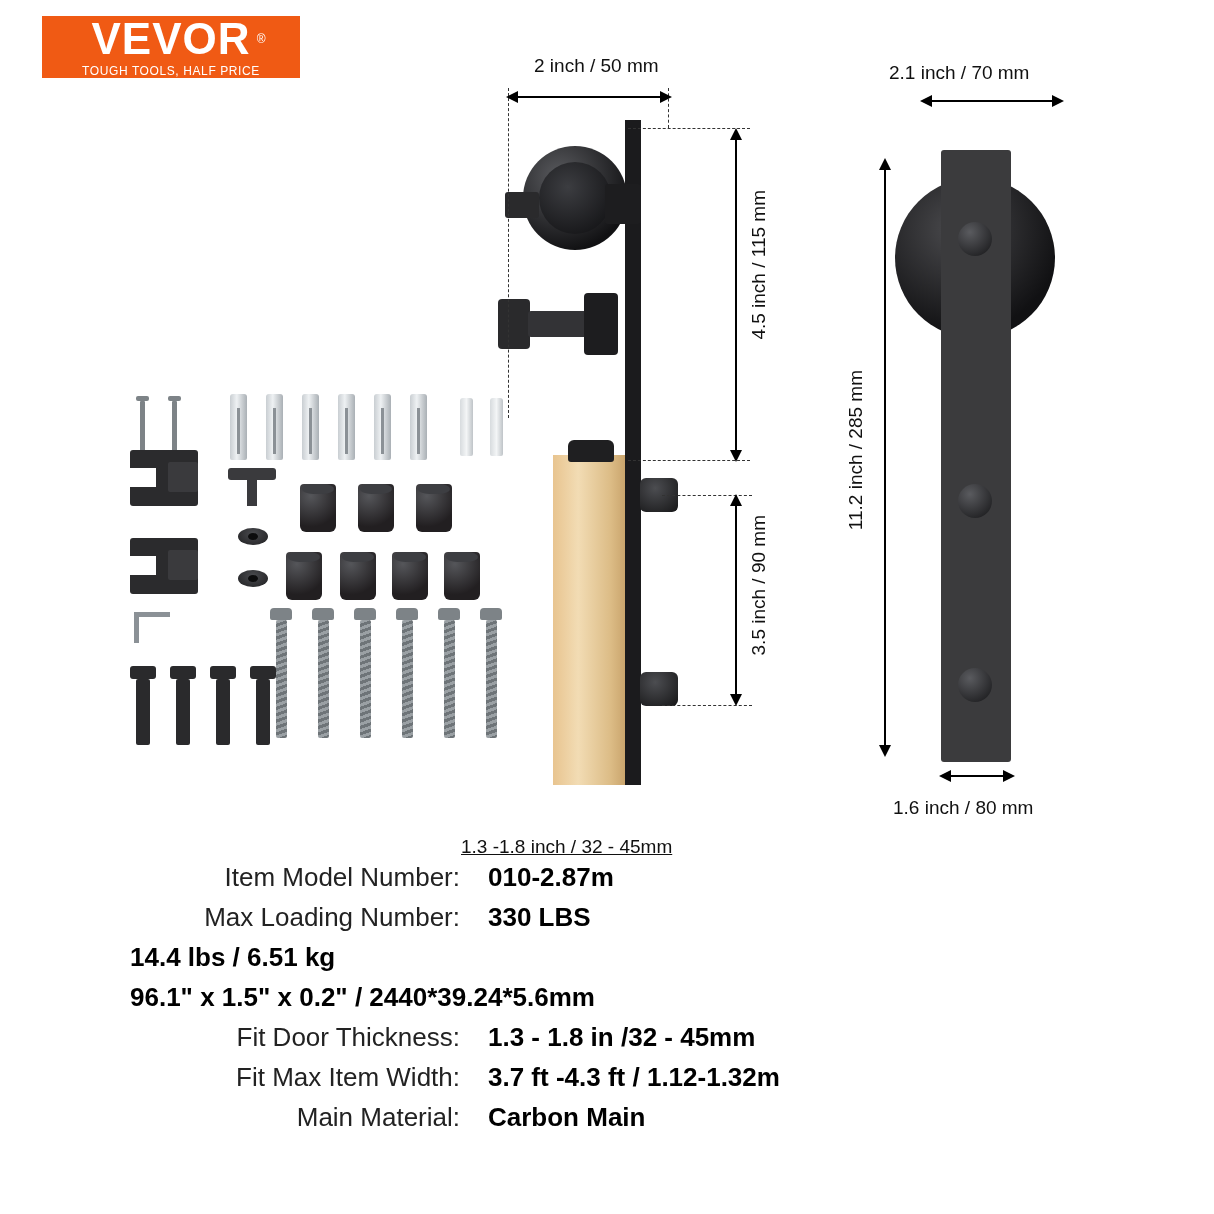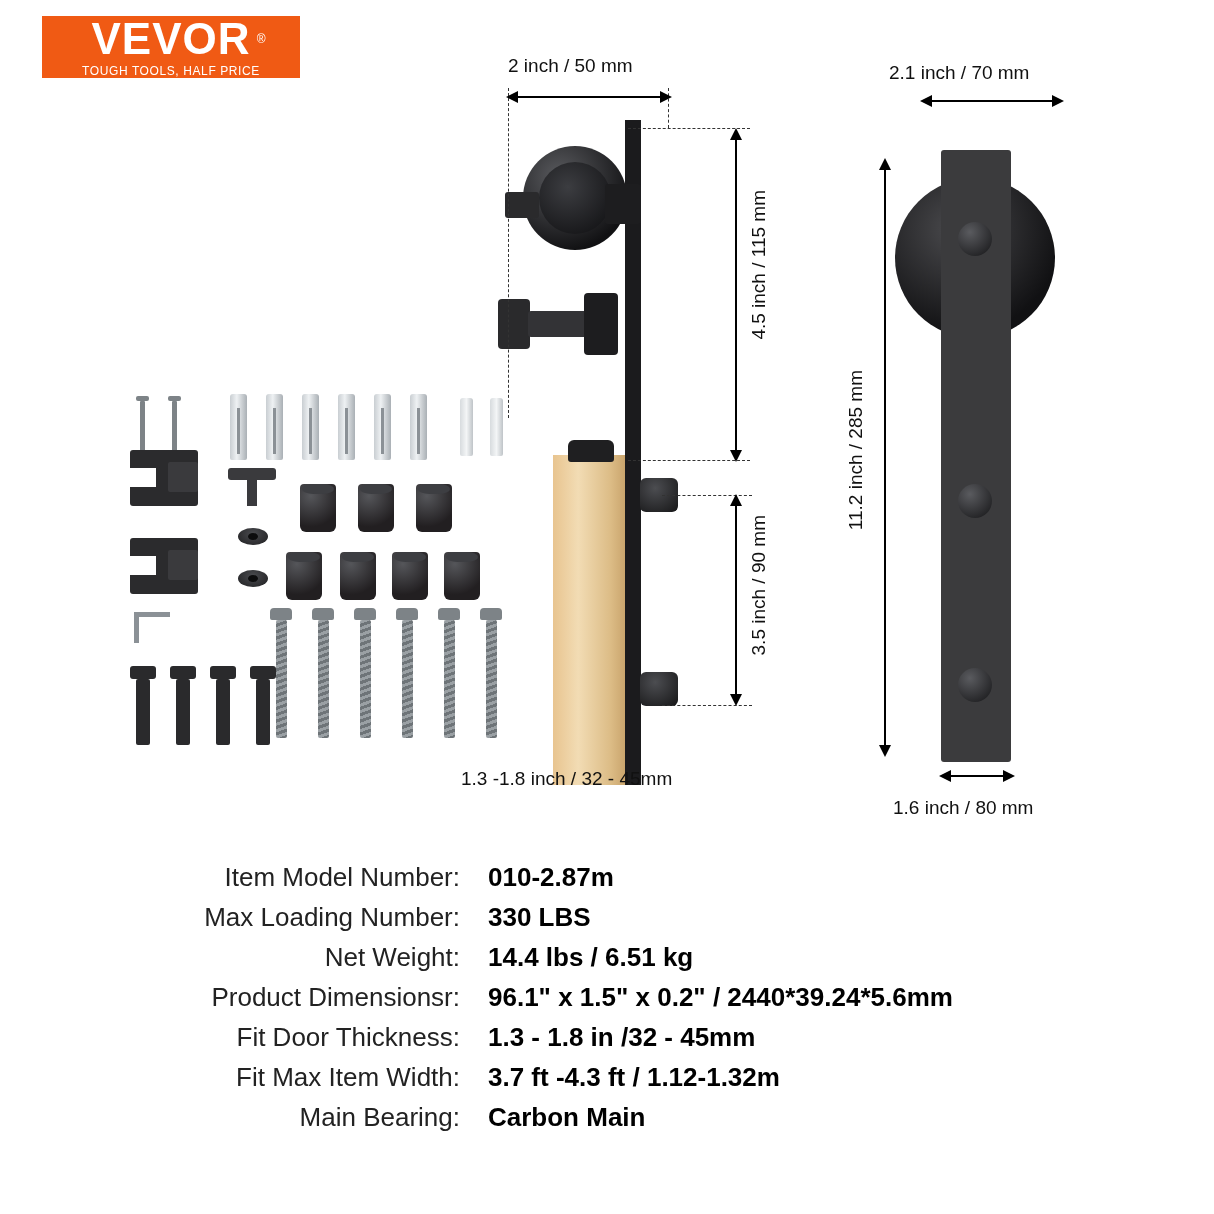--- a/index.html
+++ b/index.html
@@ -227,21 +227,21 @@
   <div class="abs" style="left:0;top:14px;width:32px;height:50px;background:#2a2a2c;border-radius:4px;"></div>
   <div class="abs" style="left:30px;top:26px;width:62px;height:26px;background:#333336;border-radius:3px;"></div>
   <div class="abs" style="left:86px;top:8px;width:34px;height:62px;background:#1d1d1f;border-radius:4px;"></div>
 </div>
 
 <div class="abs" style="left:568px;top:440px;width:46px;height:22px;background:#1f1f21;border-radius:6px 6px 3px 3px;"></div>
 
 <div class="abs nutL" style="left:640px;top:478px;"></div>
 <div class="abs nutL" style="left:640px;top:672px;"></div>
 
-<div class="abs dimtxt" style="left:508px;top:55px;">2 inch / 50 mm</div>
+<div class="abs dimtxt" style="left:534px;top:55px;">2 inch / 50 mm</div>
 <div class="abs dashed-v" style="left:508px;top:88px;height:330px;"></div>
 <div class="abs dashed-v" style="left:668px;top:88px;height:40px;"></div>
 <div class="abs line-h" style="left:508px;top:96px;width:162px;">
   <div class="arrL" style="left:-2px;top:-5px;"></div>
     <div class="arrR" style="right:-2px;top:-5px;"></div>
 </div>
 
 <div class="abs dashed-h" style="left:628px;top:128px;width:122px;"></div>
 <div class="abs dashed-h" style="left:628px;top:460px;width:122px;"></div>
 <div class="abs line-v" style="left:735px;top:130px;height:330px;">
@@ -251,21 +251,21 @@
 <div class="abs dimtxt vert" style="left:748px;top:190px;">4.5 inch / 115 mm</div>
 
 <div class="abs dashed-h" style="left:662px;top:495px;width:90px;"></div>
 <div class="abs dashed-h" style="left:662px;top:705px;width:90px;"></div>
 <div class="abs line-v" style="left:735px;top:496px;height:208px;">
   <div class="arrU" style="left:-5px;top:-2px;"></div>
     <div class="arrD" style="left:-5px;bottom:-2px;"></div>
 </div>
 <div class="abs dimtxt vert" style="left:748px;top:515px;">3.5 inch / 90 mm</div>
 
-<div class="abs dimtxt" style="left:461px;top:768px;">1.3 -1.8 inch / 32 - 45mm</div>
+<div class="abs dimtxt" style="left:461px;top:836px;text-decoration:underline;">1.3 -1.8 inch / 32 - 45mm</div>
 
 <div class="abs" id="wheel"></div>
 <div class="abs" id="hanger"></div>
 <div class="abs hbolt" style="left:958px;top:222px;"></div>
 <div class="abs hbolt" style="left:958px;top:484px;"></div>
 <div class="abs hbolt" style="left:958px;top:668px;"></div>
 
 <div class="abs dimtxt" style="left:889px;top:62px;">2.1 inch / 70 mm</div>
 <div class="abs line-h" style="left:922px;top:100px;width:140px;">
   <div class="arrL" style="left:-2px;top:-5px;"></div>
@@ -287,32 +287,30 @@
 <div class="abs" id="specs">
   <div class="row">
     <div class="k">Item Model Number:</div>
     <div class="v">010-2.87m</div>
   </div>
   <div class="row">
     <div class="k"> Max Loading Number:</div>
     <div class="v">330 LBS</div>
   </div>
   <div class="row">
-    <div class="k">Net  Weight:</div>
     <div class="v">14.4 lbs / 6.51 kg</div>
   </div>
   <div class="row">
-    <div class="k">Product Dimensionsr:</div>
     <div class="v">96.1" x 1.5" x 0.2" / 2440*39.24*5.6mm</div>
   </div>
   <div class="row">
     <div class="k">Fit Door Thickness:</div>
     <div class="v">1.3 - 1.8 in /32 - 45mm</div>
   </div>
   <div class="row">
     <div class="k">Fit Max Item Width:</div>
     <div class="v">3.7 ft -4.3 ft / 1.12-1.32m</div>
   </div>
   <div class="row">
-    <div class="k">Main Bearing:</div>
+    <div class="k">Main Material:</div>
     <div class="v">Carbon Main</div>
   </div>
 </div>
 
 </body></html>

